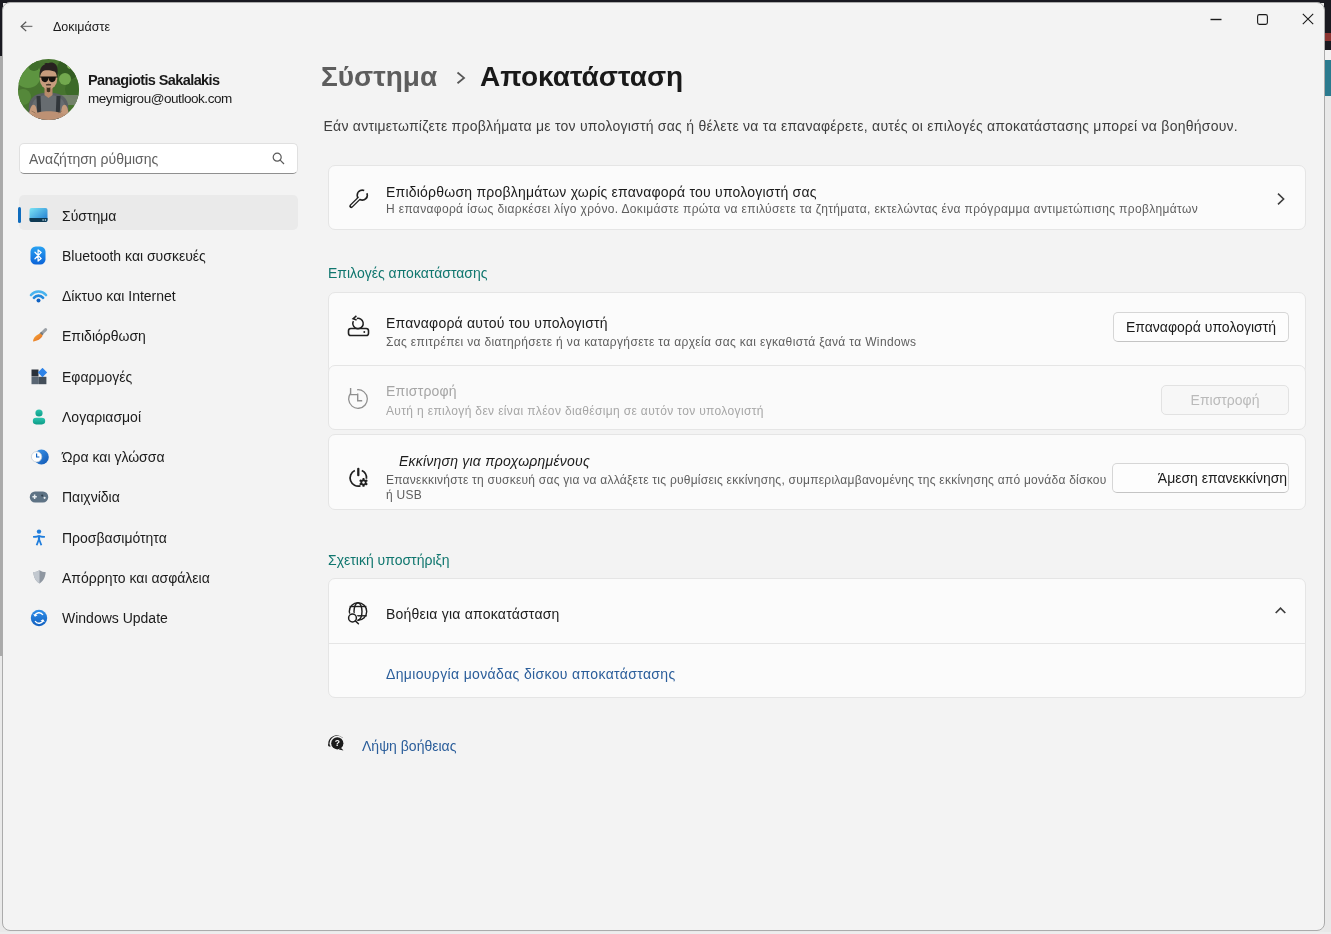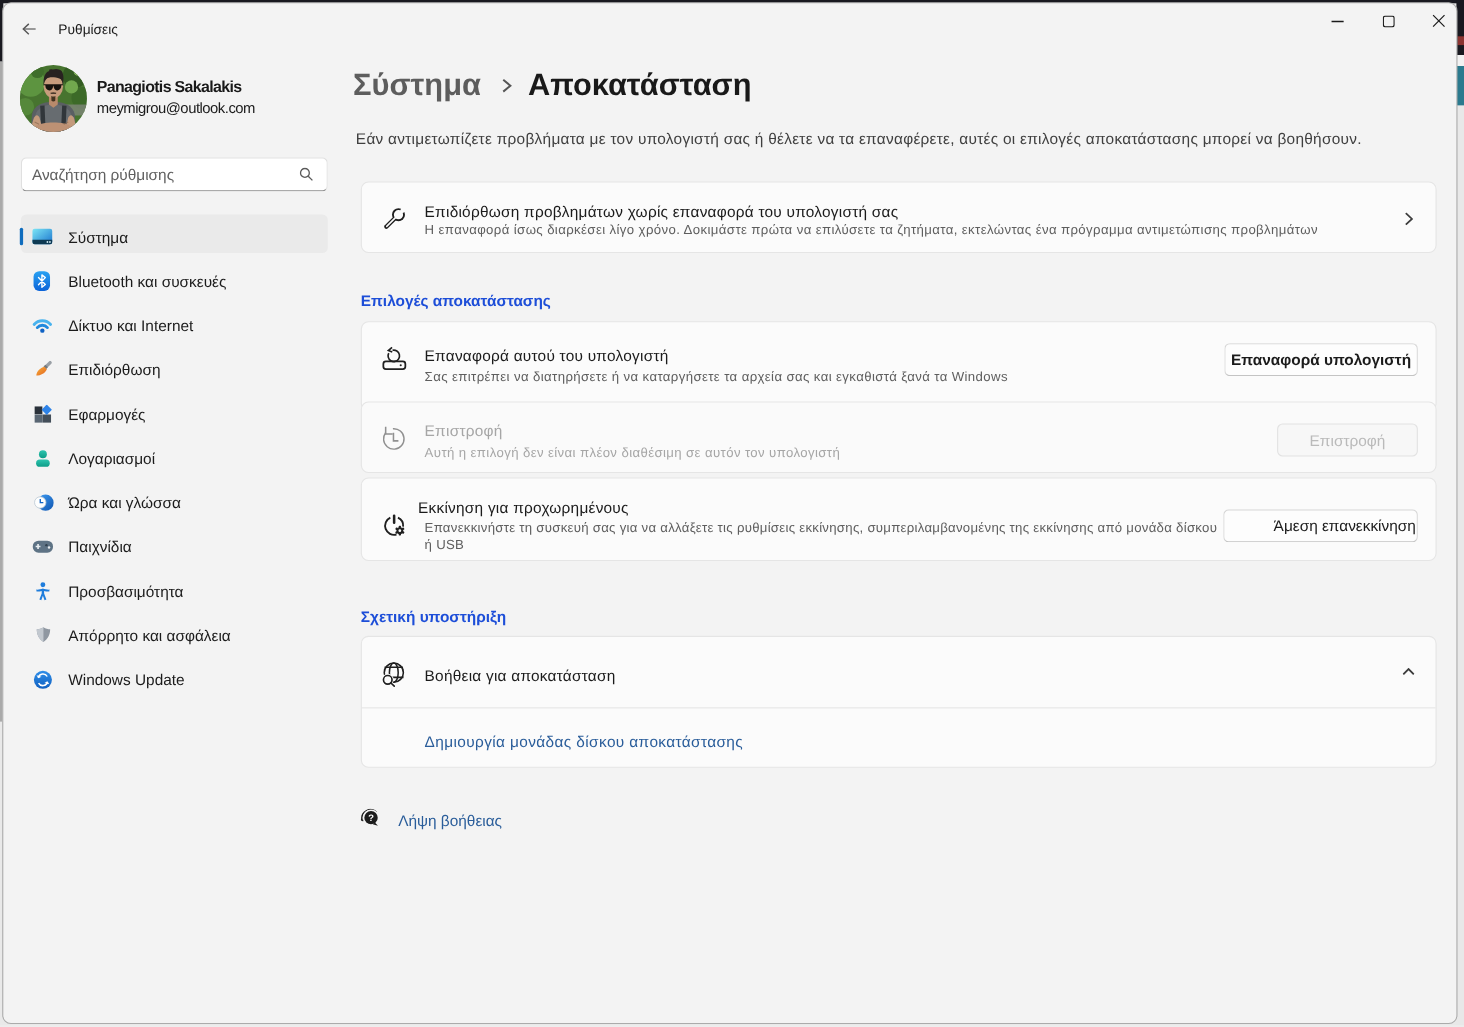--- a/index.html
+++ b/index.html
@@ -4,21 +4,21 @@
 <style>
 html,body{margin:0;padding:0;}
 body{width:1331px;height:934px;position:relative;overflow:hidden;background:#e9e9e9;font-family:"Liberation Sans",sans-serif;-webkit-font-smoothing:antialiased;}
 .abs{position:absolute;}
 #win{left:2px;top:2px;width:1322.5px;height:928.5px;background:#f3f3f3;border:1px solid #ababab;border-radius:8px;box-sizing:border-box;}
 .navtext{font-size:14px;color:#1b1b1b;}
 .card{position:absolute;left:325px;width:978px;background:#fbfbfb;border:1px solid #e5e5e5;border-radius:7px;box-sizing:border-box;}
 .ctitle{font-size:14px;color:#1b1b1b;letter-spacing:0.22px;}
 .csub{font-size:12px;color:#5e5e5e;letter-spacing:0.35px;}
 .btn{position:absolute;background:#fdfdfd;border:1px solid #d6d6d6;border-bottom-color:#c4c4c4;border-radius:5px;box-sizing:border-box;font-size:14px;color:#1b1b1b;text-align:center;}
-.seclabel{position:absolute;left:325px;font-size:14px;font-weight:700;color:#1d4ed8;}
+.seclabel{position:absolute;left:325px;font-size:14px;font-weight:400;color:#0f766e;}
 .link{color:#2a5d9a;font-size:14px;}
 </style>
 </head>
 <body>
 
 <div class="abs" style="left:0;top:0;width:1331px;height:3px;background:#191920;"></div>
 <div class="abs" style="left:0;top:0;width:3px;height:56px;background:#191920;"></div>
 <div class="abs" style="left:0;top:56px;width:2px;height:600px;background:#aaaaaa;"></div>
 <div class="abs" style="left:1324px;top:0;width:7px;height:50px;background:#191920;"></div>
 <div class="abs" style="left:1325px;top:33px;width:6px;height:8px;background:#8c3431;"></div>
@@ -26,21 +26,21 @@
 <div class="abs" style="left:1324px;top:60px;width:7px;height:36px;background:#2b7a8e;"></div>
 <div class="abs" style="left:1324px;top:96px;width:7px;height:838px;background:#e8e8e8;"></div>
 <div class="abs" style="left:0;top:931.5px;width:1331px;height:3px;background:#ededed;"></div>
 
 <div id="win" class="abs">
 
   <svg class="abs" style="left:16.5px;top:17.5px;" width="13" height="11" viewBox="0 0 13 11">
     <path d="M12.4 5.4 H1.3" stroke="#7a7a7a" stroke-width="1.3" fill="none"></path>
     <path d="M6.2 0.7 L1.2 5.4 L6.2 10.1" stroke="#565656" stroke-width="1.3" fill="none" stroke-linejoin="miter"></path>
   </svg>
-  <div class="abs" style="left:50px;top:17px;font-size:12.5px;color:#191919;">Ρυθμίσεις</div>
+  <div class="abs" style="left:50px;top:17px;font-size:12.5px;color:#191919;">Δοκιμάστε</div>
 
   <svg class="abs" style="left:1207px;top:15px;" width="12" height="3" viewBox="0 0 12 3">
       <path d="M0.5 1.5 H11.5" stroke="#1a1a1a" stroke-width="1.4"></path>
     </svg>
   <svg class="abs" style="left:1254px;top:11px;" width="11" height="11" viewBox="0 0 11 11">
       <rect x="0.6" y="0.6" width="9.8" height="9.8" rx="1.8" fill="none" stroke="#1a1a1a" stroke-width="1.1"></rect>
     </svg>
   <svg class="abs" style="left:1299px;top:10px;" width="12" height="12" viewBox="0 0 12 12">
       <path d="M0.8 0.8 L11.2 11.2 M11.2 0.8 L0.8 11.2" stroke="#1a1a1a" stroke-width="1.1"></path>
     </svg>
@@ -238,21 +238,21 @@
   <div class="card" style="top:289px;height:82px;">
     <svg class="abs" style="left:17px;top:22px;" width="26" height="26" viewBox="0 0 26 26">
       <circle cx="12" cy="8.5" r="5.2" fill="none" stroke="#fbfbfb" stroke-width="3.4"></circle>
       <circle cx="12" cy="8.5" r="5.2" fill="none" stroke="#1f1f1f" stroke-width="1.5" stroke-dasharray="27.5 5.2" transform="rotate(-103 12 8.5)"></circle>
       <path d="M10.4 0.9 L7.1 3.7 L10.6 5.0" fill="none" stroke="#1f1f1f" stroke-width="1.5" stroke-linejoin="miter"></path>
       <rect x="2.5" y="13.5" width="20" height="7" rx="2.3" fill="none" stroke="#1f1f1f" stroke-width="1.6"></rect>
       <circle cx="18.3" cy="17" r="0.95" fill="#1f1f1f"></circle>
     </svg>
     <div class="abs ctitle" style="left:57px;top:22px;">Επαναφορά αυτού του υπολογιστή</div>
     <div class="abs csub" style="left:57px;top:41.5px;">Σας επιτρέπει να διατηρήσετε ή να καταργήσετε τα αρχεία σας και εγκαθιστά ξανά τα Windows</div>
-    <div class="btn" style="right:16px;top:19px;width:176px;height:30px;line-height:28px;font-weight:bold;">Επαναφορά υπολογιστή</div>
+    <div class="btn" style="right:16px;top:19px;width:176px;height:30px;line-height:28px;">Επαναφορά υπολογιστή</div>
   </div>
 
   <div class="card" style="top:362px;height:65px;background:#fafafa;">
     <svg class="abs" style="left:19px;top:20px;" width="25" height="25" viewBox="0 0 25 25">
       <circle cx="10" cy="13" r="9.3" fill="none" stroke="#909090" stroke-width="1.3" stroke-dasharray="50.3 8.1" transform="rotate(-95 10 13)"></circle>
       <path d="M2.6 2 L2.6 8.6 L9 8.6" fill="none" stroke="#909090" stroke-width="1.4"></path>
       <path d="M9.7 7.5 V14.8 H14.2" fill="none" stroke="#909090" stroke-width="1.4"></path>
     </svg>
     <div class="abs ctitle" style="left:57px;top:17px;color:#a6a6a6;">Επιστροφή</div>
     <div class="abs csub" style="left:57px;top:38px;color:#a6a6a6;">Αυτή η επιλογή δεν είναι πλέον διαθέσιμη σε αυτόν τον υπολογιστή</div>
@@ -270,21 +270,21 @@
           <rect x="-1.05" y="-4.4" width="2.1" height="1.9" rx="0.6"></rect>
           <rect x="-1.05" y="-4.4" width="2.1" height="1.9" rx="0.6" transform="rotate(60)"></rect>
           <rect x="-1.05" y="-4.4" width="2.1" height="1.9" rx="0.6" transform="rotate(120)"></rect>
           <rect x="-1.05" y="-4.4" width="2.1" height="1.9" rx="0.6" transform="rotate(180)"></rect>
           <rect x="-1.05" y="-4.4" width="2.1" height="1.9" rx="0.6" transform="rotate(240)"></rect>
           <rect x="-1.05" y="-4.4" width="2.1" height="1.9" rx="0.6" transform="rotate(300)"></rect>
         </g>
         <circle r="1.25" fill="#fbfbfb"></circle>
       </g>
     </svg>
-    <div class="abs ctitle" style="left:51px;top:18px;">Εκκίνηση για προχωρημένους</div>
+    <div class="abs ctitle" style="left:70px;top:18px;font-style:italic;">Εκκίνηση για προχωρημένους</div>
     <div class="abs csub" style="left:57px;top:37.5px;width:1020px;line-height:15px;letter-spacing:0.25px;">Επανεκκινήστε τη συσκευή σας για να αλλάξετε τις ρυθμίσεις εκκίνησης, συμπεριλαμβανομένης της εκκίνησης από μονάδα δίσκου<br>ή USB</div>
     <div class="btn" style="right:16px;top:28px;width:177px;height:30px;line-height:28px;padding-left:44px;">Άμεση επανεκκίνηση</div>
   </div>
 
   <div class="seclabel" style="top:549px;">Σχετική υποστήριξη</div>
 
   <div class="card" style="top:575px;height:120px;">
     <svg class="abs" style="left:17px;top:21px;" width="25" height="25" viewBox="0 0 25 25">
       <g fill="none" stroke="#1f1f1f" stroke-width="1.4">
         <circle cx="12" cy="11.5" r="8.7"></circle>

